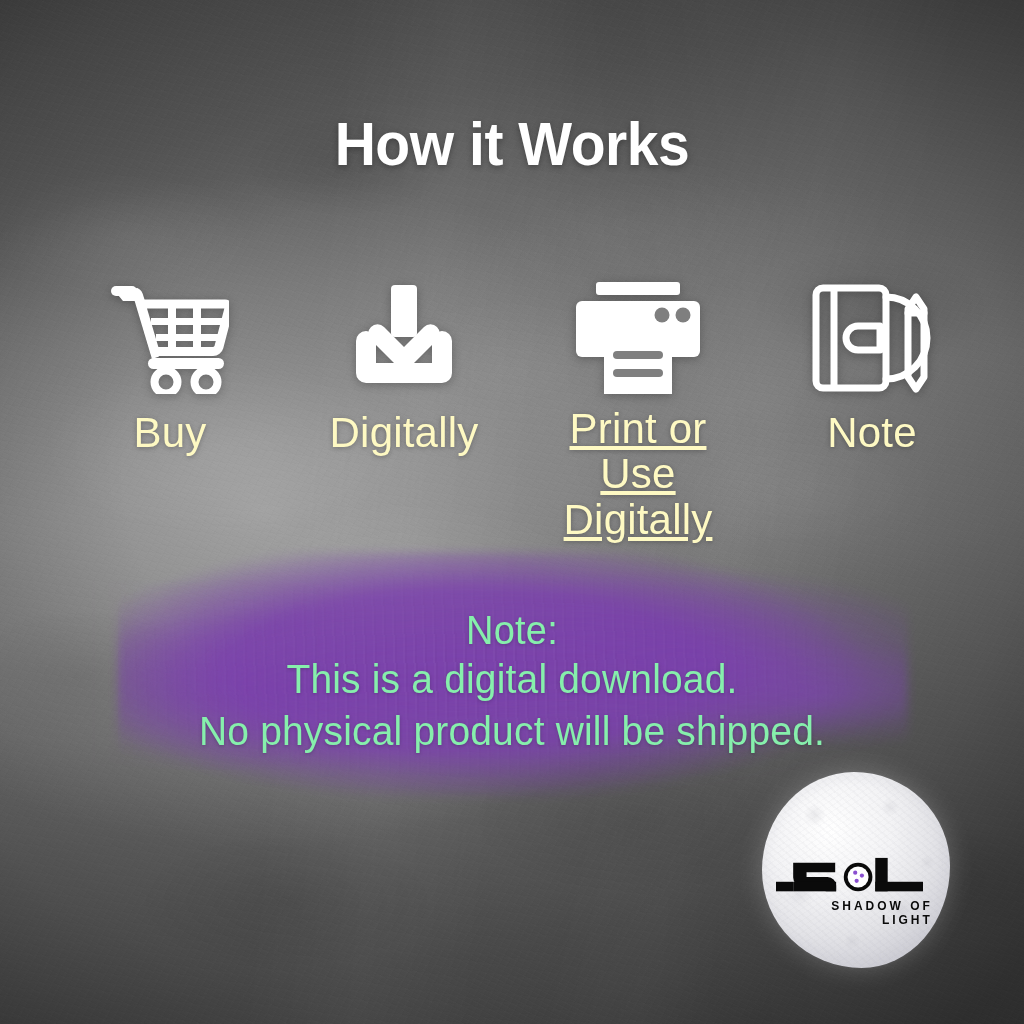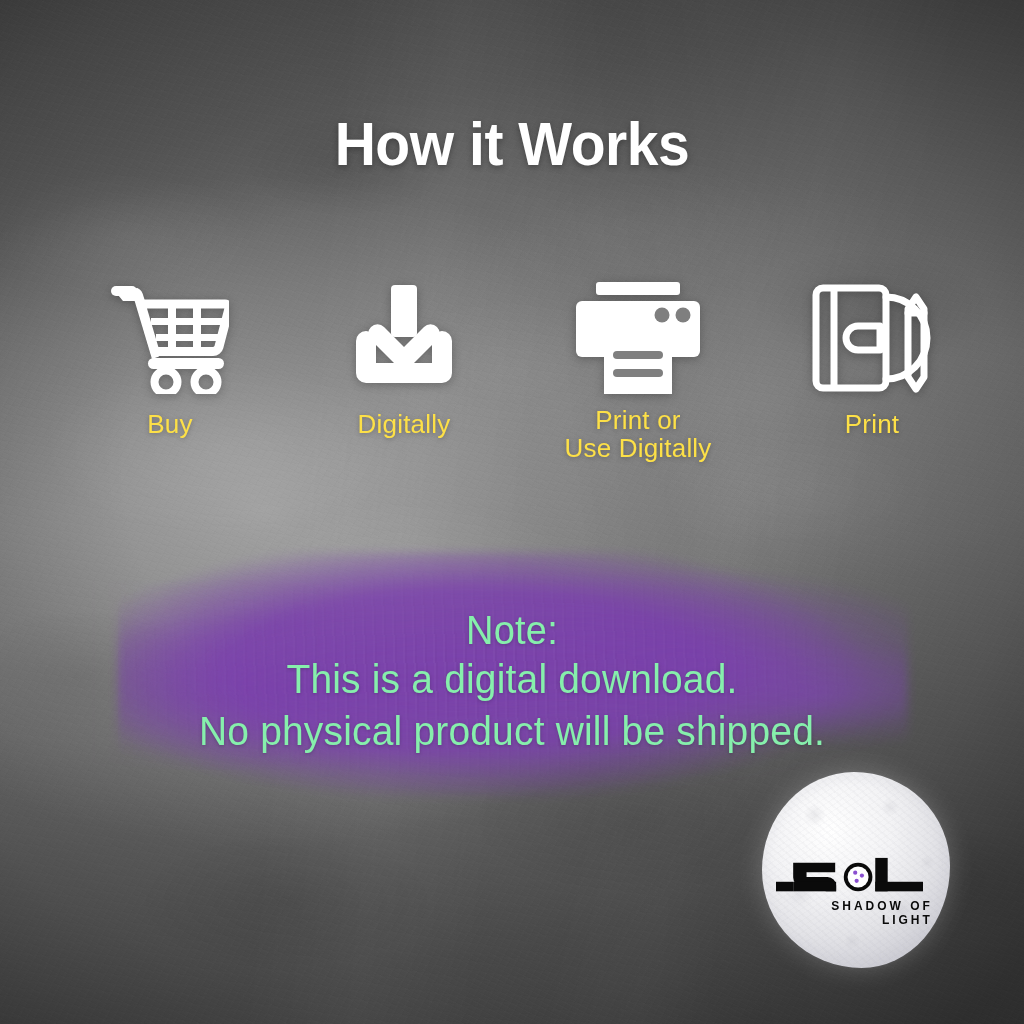--- a/index.html
+++ b/index.html
@@ -102,32 +102,32 @@
   }
   .step-icon {
     height: 120px;
     display: flex;
     align-items: center;
     justify-content: center;
     filter: drop-shadow(0 2px 5px rgba(0,0,0,0.25));
   }
   .step-label {
     margin-top: 12px;
-    color: #fde047;
-    font-size: 26px;
+    color: #fef9c3;
+    font-size: 42px;
     font-weight: 400;
     line-height: 1.08;
     text-align: center;
     letter-spacing: 0.2px;
     text-shadow: 0 1px 5px rgba(0,0,0,0.28);
   }
   .step-label .ln { display: block; }
 
   
-  .step.two-line .step-label { margin-top: 8px; }
+  .step.two-line .step-label { margin-top: 8px; text-decoration: underline; }
 
   
   .brush-wrap {
     position: absolute;
     left: 118px;
     top: 552px;
     width: 790px;
     height: 245px;
   }
   .brush {
@@ -352,21 +352,21 @@
             <rect x="4" y="5" width="70" height="100" rx="7"></rect>
             <line x1="22" y1="8" x2="22" y2="102"></line>
             <path d="M74 14 a12 12 0 0 1 0 82"></path>
             <path d="M46 43 h22 v24 h-22 a12 12 0 0 1 0 -24 Z"></path>
             <path d="M96 26 v68 l8 12 l8 -12 v-68 l-8 -12 Z"></path>
             <line x1="96" y1="30" x2="112" y2="30"></line>
           </g>
         </svg>
       </div>
       <div class="step-label">
-        <span class="ln">Print</span>
+        <span class="ln">Note</span>
       </div>
     </div>
 
   </div>
 
   <div class="brush-wrap">
     <div class="brush"></div>
     <div class="brush-wisp"></div>
     <div class="brush-tail"></div>
     <div class="brush-texture"></div>

